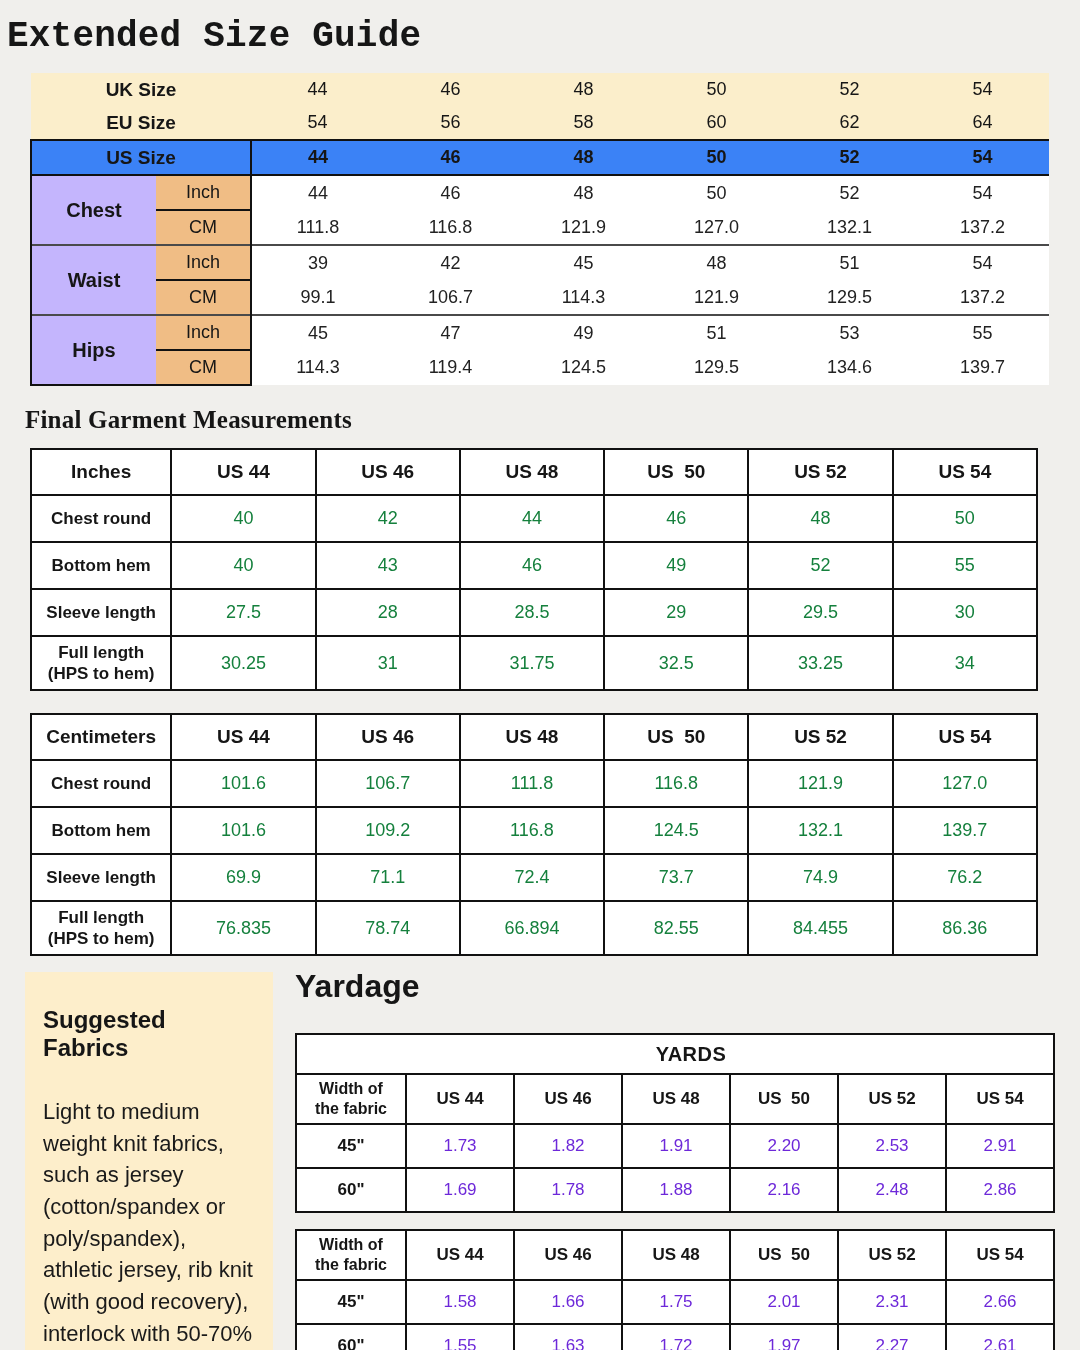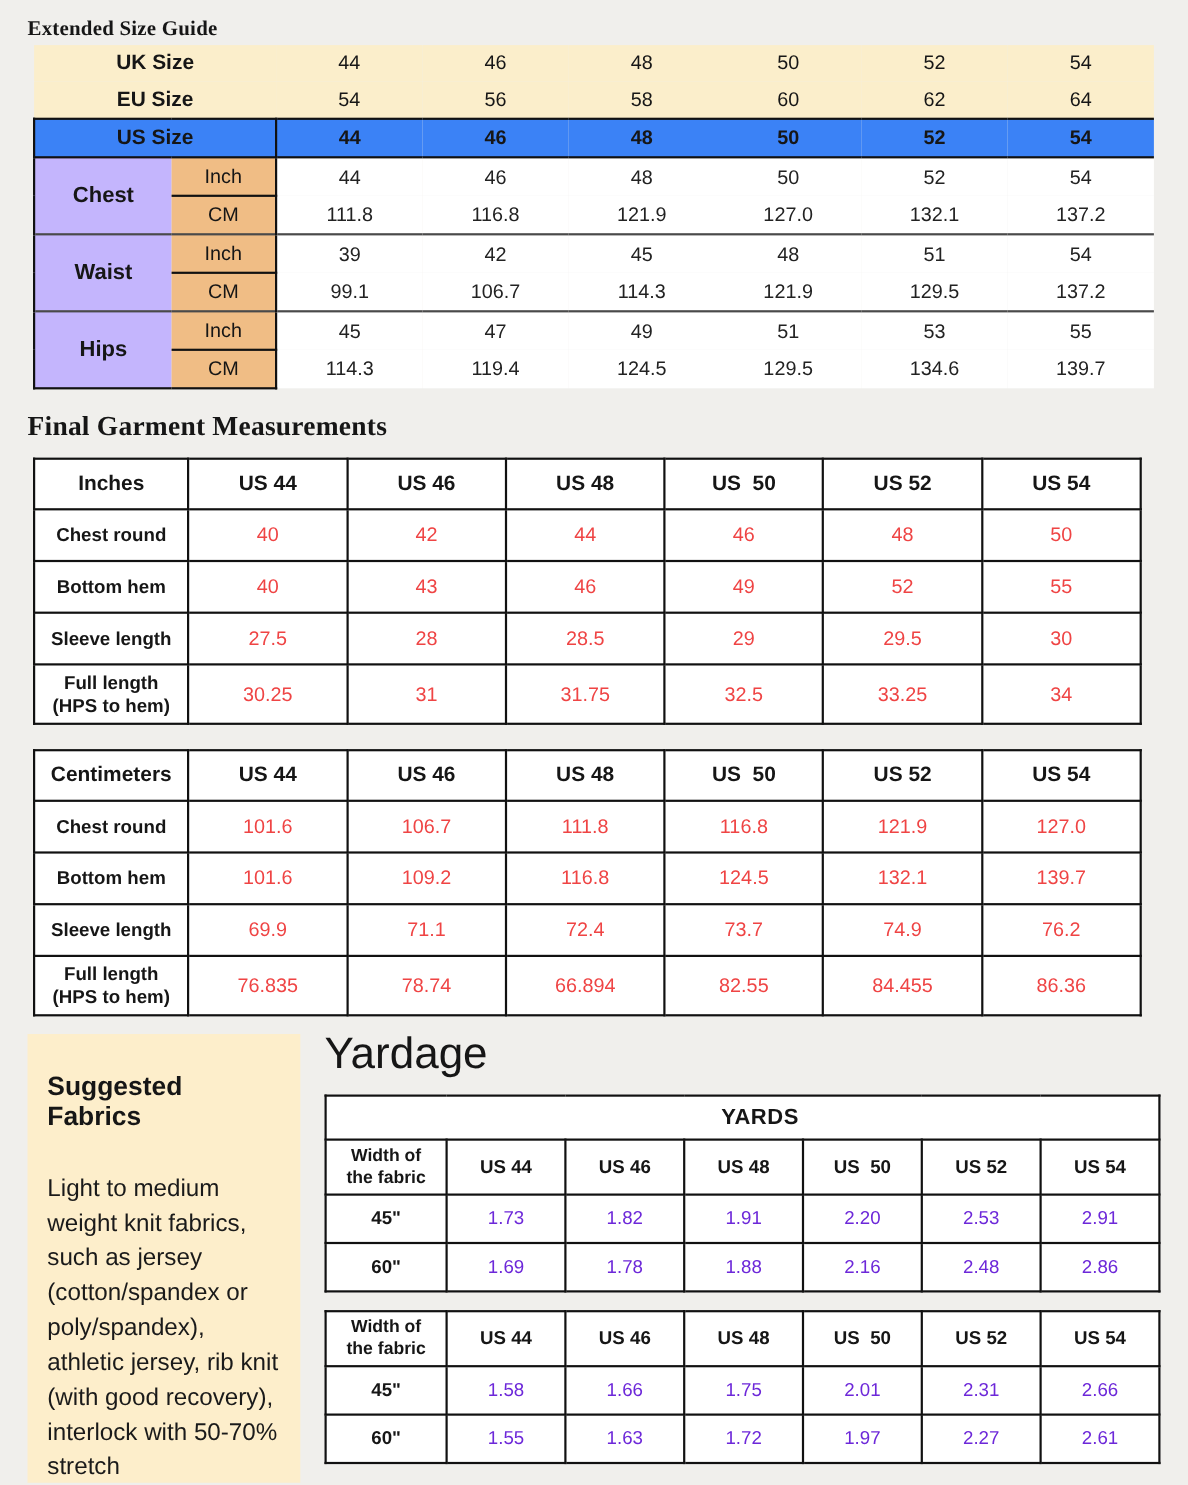--- a/index.html
+++ b/index.html
@@ -3,55 +3,55 @@
 <meta charset="utf-8">
 <style>
   html,body{margin:0;padding:0;}
   body{
     width:1080px;height:1350px;overflow:hidden;
     background:#f0efec;
     font-family:"Liberation Sans", sans-serif;
     color:#161616;
     -webkit-font-smoothing:antialiased;
   }
-  h1.serif{font-family:Liberation Serif, serif;font-size:19px;font-weight:700;margin:16px 0 0 25px;letter-spacing:.2px;}
+  h1.serif{font-family:Liberation Mono, monospace;font-size:36px;font-weight:700;margin:16px 0 0 7px;letter-spacing:.2px;}
   h2.serif{font-family:"Liberation Serif", serif;font-size:25px;font-weight:700;margin:20px 0 14px 25px;letter-spacing:.2px;}
   table{border-collapse:collapse;table-layout:fixed;}
   td,th{text-align:center;vertical-align:middle;padding:0;font-weight:400;}
 
   
-  .esg{width:1018px;margin:3px 0 0 30px;font-size:18px;}
+  .esg{width:1018px;margin:16px 0 0 30px;font-size:18px;}
   .esg td{height:33px;}
   .esg .lbl{font-weight:700;font-size:19px;}
   .esg .r-cream td{background:#fbeecb;}
   .esg .r-us td{background:#3b82f6;border-top:2px solid #111;border-bottom:2px solid #111;font-weight:700;}
   .esg .r-us .lbl{border-left:2px solid #111;border-right:2px solid #111;}
   .esg .side{background:#c4b5fd;font-weight:700;font-size:20px;border-left:2px solid #111;}
   .esg .unit{background:#f0bd85;border-right:2px solid #111;font-size:18px;}
   .esg .unit.inch{border-bottom:2px solid #111;}
   .esg tr.gsep td{border-top:2px solid #4a4a4a;}
   .esg .bot{border-bottom:2px solid #111;}
   .esg .val{background:#ffffff;color:#222;}
 
   
   .fgm{width:1008px;margin:0 0 0 30px;background:#fff;}
   .fgm th,.fgm td{border:2px solid #111;background:#fff;}
   .fgm thead th{height:44px;font-size:19px;font-weight:700;white-space:pre;}
   .fgm .rowlbl{font-weight:700;font-size:17px;white-space:pre-line;line-height:1.25;}
-  .fgm td{height:45px;font-size:18px;color:#ef4444;}
+  .fgm td{height:45px;font-size:18px;color:#15803d;}
   .fgm tr.tall td,.fgm tr.tall th{height:52px;}
   .mt22{margin-top:22px;}
 
   
   .bottom{display:flex;margin:16px 0 0 25px;gap:22px;}
   .fab{width:248px;height:408px;background:#fdeecb;box-sizing:border-box;padding:22px 16px 0 18px;}
   .fab h3{font-size:24px;font-weight:700;margin:12px 0 34px 0;}
   .fab p{font-size:22px;line-height:1.44;margin:0;color:#1a1a1a;}
   .ycol{width:762px;}
-  .ycol h2{font-size:40px;font-weight:400;margin:-4px 0 14px 0;}
+  .ycol h2{font-size:32px;font-weight:700;margin:-4px 0 28px 0;}
   .yardt{width:760px;background:#fff;}
   .yardt th,.yardt td{border:2px solid #111;background:#fff;}
   .yardt .band{height:38px;font-size:20px;font-weight:700;letter-spacing:.5px;padding-left:32px;}
   .yardt .colh{height:48px;font-size:17px;font-weight:700;white-space:pre;}
   .yardt .wlbl{font-size:16px;font-weight:700;white-space:pre-line;line-height:1.25;}
   .yardt td{height:42px;font-size:17px;color:#6d28d9;}
   .yardt th.rlb{font-size:17px;font-weight:700;}
   .mt16{margin-top:16px;}
 </style>
 </head>

